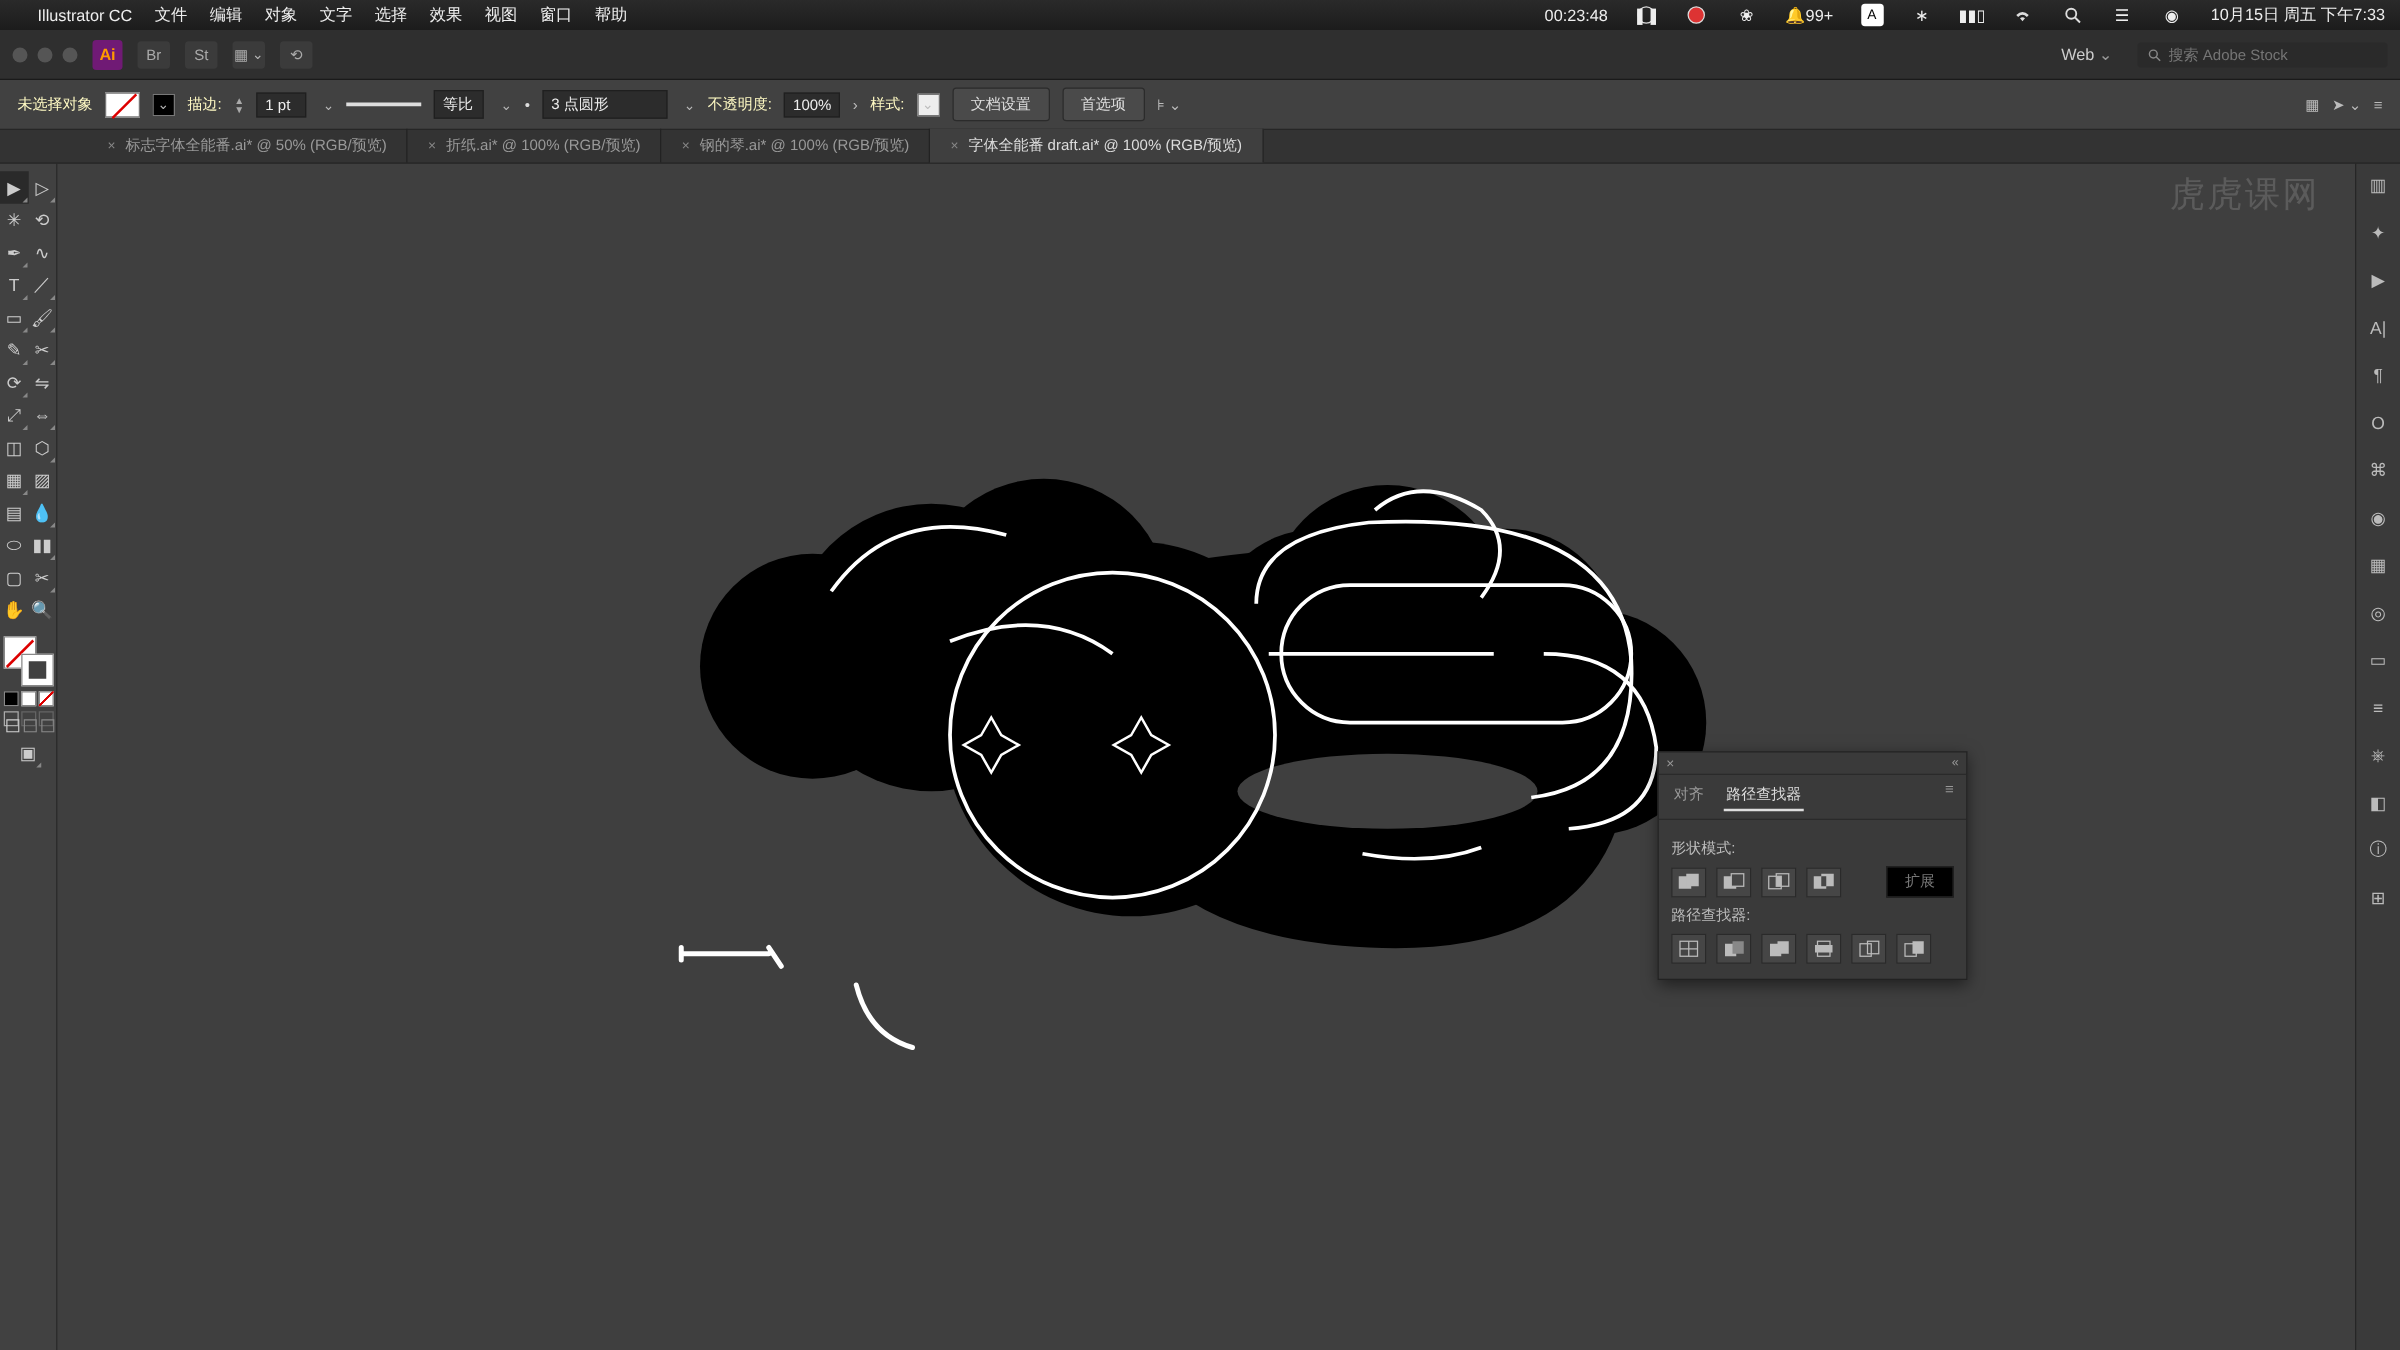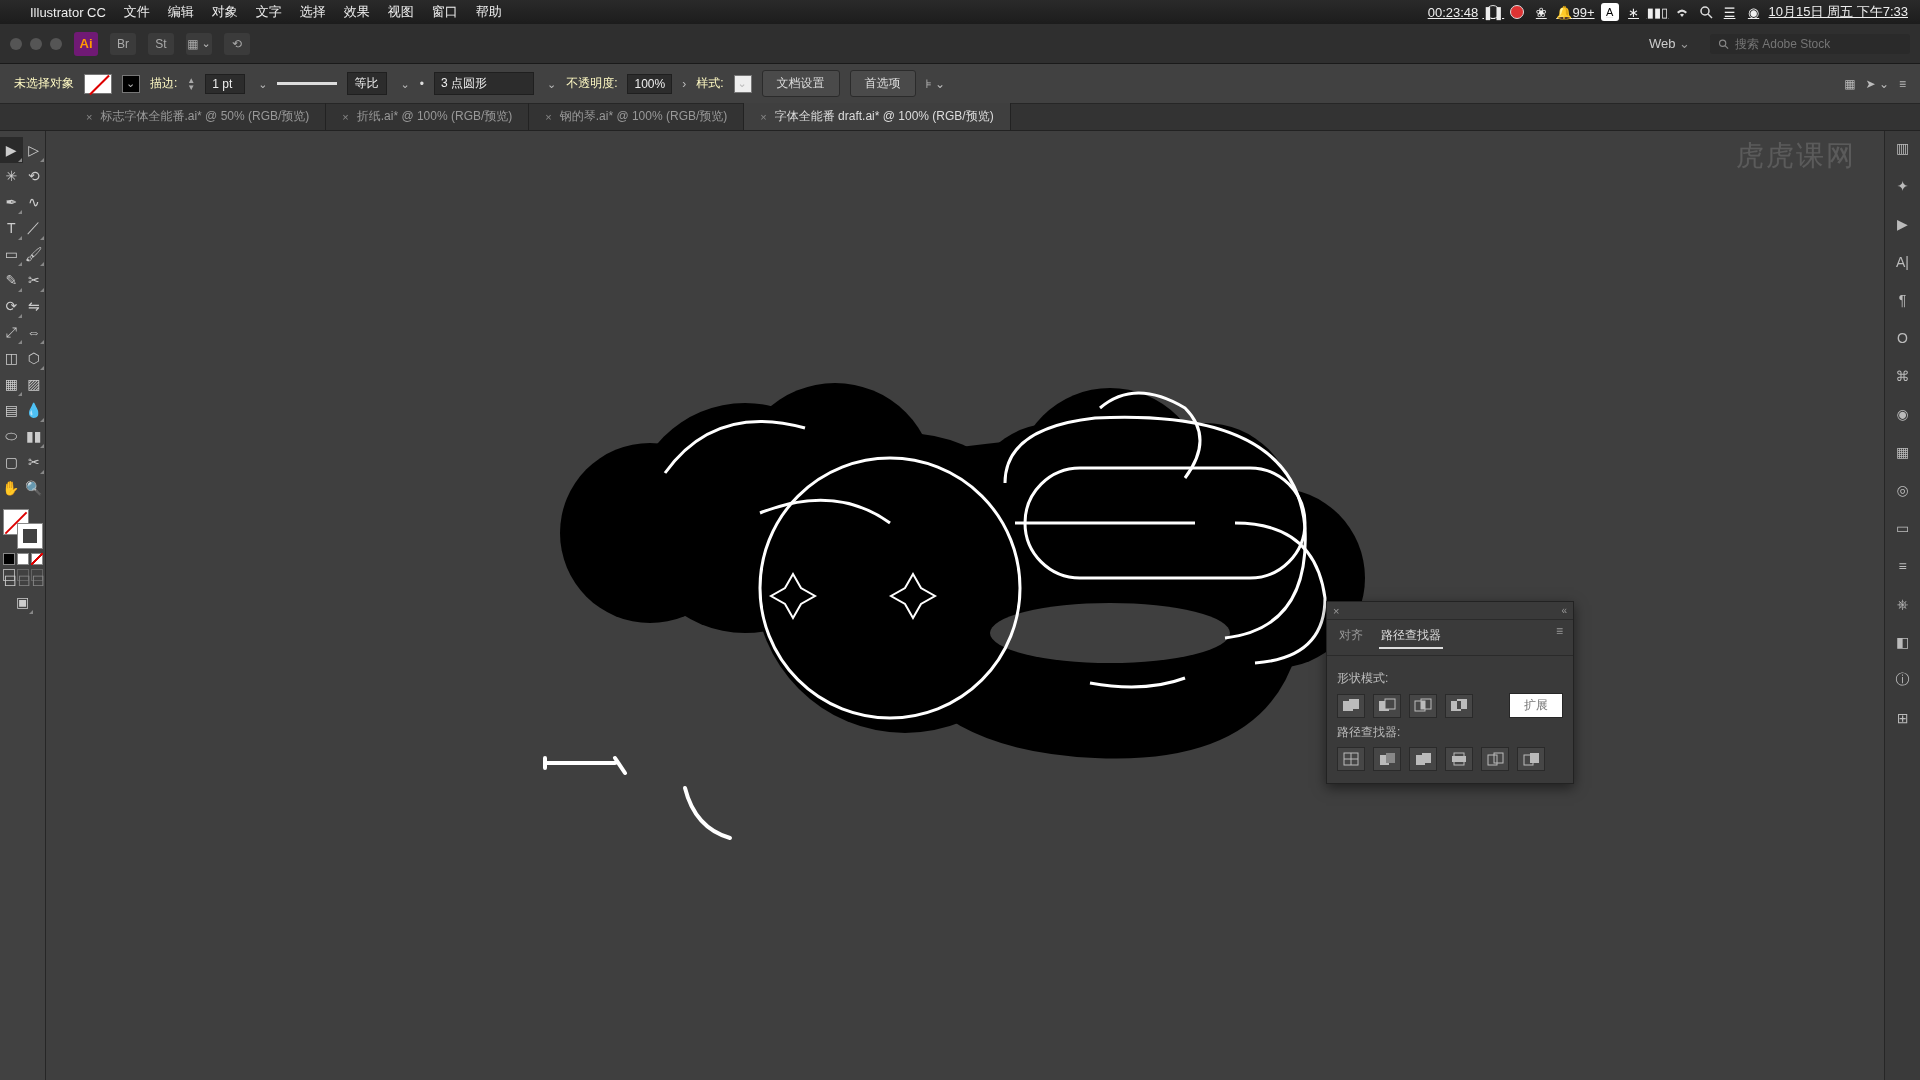--- a/index.html
+++ b/index.html
@@ -3,21 +3,21 @@
 <meta charset="utf-8">
 <style>
 * { margin: 0; padding: 0; box-sizing: border-box; font-family: -apple-system, "Helvetica Neue", Arial, sans-serif; user-select: none; }
 html, body { width: 1920px; height: 1080px; overflow: hidden; background: #323232; color: #ccc; }
 
 
 .mac-menubar { height: 24px; background: linear-gradient(#2a2a2a,#1c1c1c); display: flex; align-items: center; padding: 0 12px; font-size: 13px; color: #eee; gap: 18px; }
 .mac-menubar .apple { font-size: 15px; }
 .mac-menubar .app-name { font-weight: 400; }
 .mac-menubar .spacer { flex: 1; }
-.mac-menubar .right { display: flex; align-items: center; gap: 6px; font-size: 13px; text-decoration: underline; }
+.mac-menubar .right { display: flex; align-items: center; gap: 22px; font-size: 13px; }
 .mac-menubar .right .icon { width: 18px; height: 18px; display: flex; align-items: center; justify-content: center; }
 .rec-circle { width:14px; height:14px; border:1.5px solid #ddd; border-radius:50%; display:inline-flex; align-items:center; justify-content:center; }
 .rec-dot { width:14px; height:14px; background:#d33; border-radius:50%; border:1.5px solid #ddd; }
 .bell-badge { position: relative; }
 .bell-badge .num { font-size:13px; }
 
 
 .app-chrome { height: 40px; background: #2f2f2f; display:flex; align-items:center; padding:0 10px; gap:12px; border-bottom:1px solid #1a1a1a; }
 .traffic { display:flex; gap:8px; }
 .traffic span { width:12px; height:12px; border-radius:50%; background:#555; }
@@ -77,21 +77,21 @@
 .panel-head { display:flex; align-items:center; height:18px; padding:0 6px; border-bottom:1px solid #2a2a2a; }
 .panel-head .x { font-size:11px; color:#999; }
 .panel-head .coll { margin-left:auto; font-size:10px; color:#999; }
 .panel-tabs { display:flex; gap:14px; padding:4px 10px 6px; border-bottom:1px solid #2a2a2a; }
 .panel-tabs .tab { color:#999; padding:3px 2px; }
 .panel-tabs .tab.active { color:#ddd; border-bottom:2px solid #ddd; }
 .panel-body { padding:8px 10px 12px; }
 .panel-body .lbl { color:#bbb; margin:6px 0; }
 .mode-row { display:flex; gap:8px; align-items:center; }
 .mode-btn { width:28px; height:24px; background:#464646; border:1px solid #2a2a2a; display:flex; align-items:center; justify-content:center; }
-.expand-btn { margin-left:auto; padding:3px 14px; background:#ffffff; border:1px solid #262626; color:#777; }
+.expand-btn { margin-left:auto; padding:3px 14px; background:#000000; border:1px solid #262626; color:#777; }
 
 
 .right-panels { width:36px; background:#3a3a3a; border-left:1px solid #262626; display:flex; flex-direction:column; align-items:center; padding-top:6px; gap:16px; }
 .rp-icon { width:22px; height:22px; display:flex; align-items:center; justify-content:center; color:#bbb; font-size:14px; }
 
 .watermark { position:absolute; right:28px; top:6px; font-size:28px; color:rgba(255,255,255,.15); font-weight:300; letter-spacing:2px; pointer-events:none; }
 
 svg { display:block; }
 </style>
 </head>

